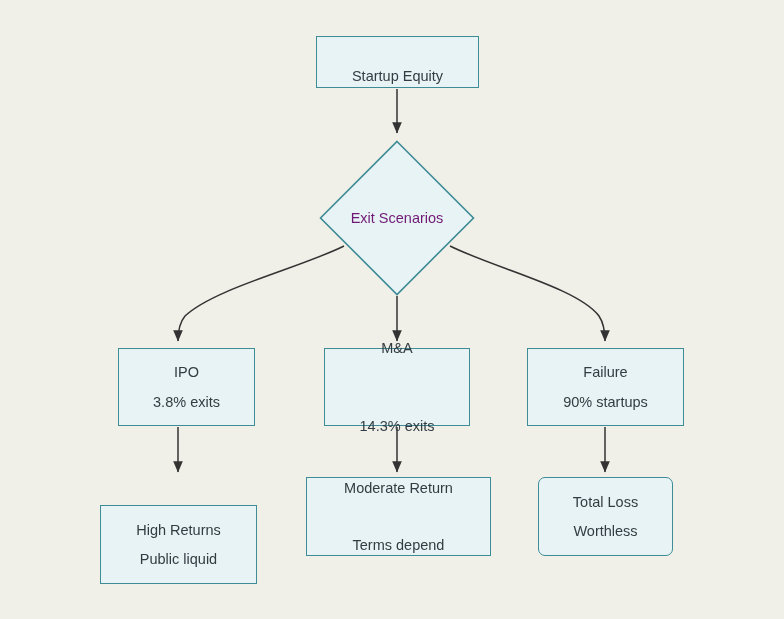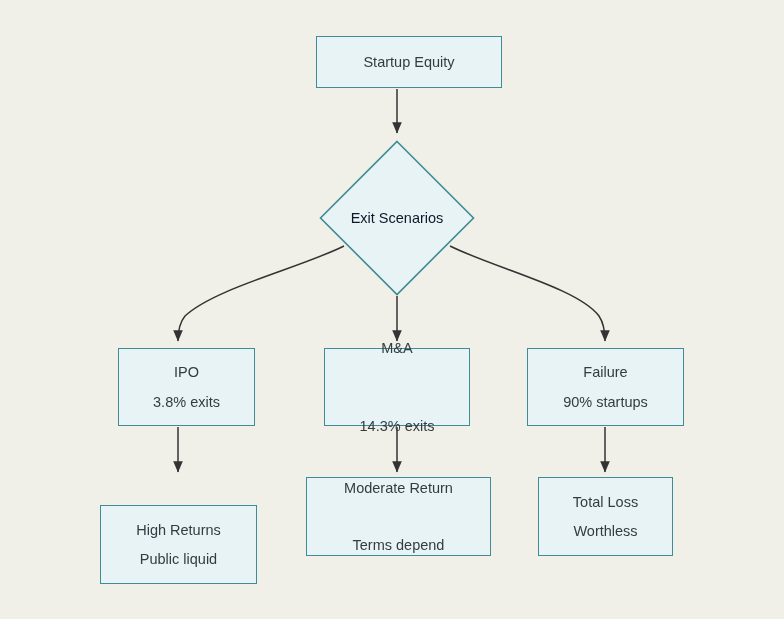--- a/index.html
+++ b/index.html
@@ -58,21 +58,21 @@
   }
   .node-diamond .diamond-label {
     position: absolute;
     left: 0;
     top: 0;
     width: 156px;
     height: 156px;
     display: flex;
     align-items: center;
     justify-content: center;
-    color: #0f172a;
+    color: #701a75;
     font-size: 14.5px;
     text-align: center;
     pointer-events: none;
   }
 </style>
 </head>
 <body>
 
 <div id="flowchart-canvas">
 
@@ -91,21 +91,21 @@
 
     <path d="M450,246 C494,268 578,288 599,316 C603,322 605,332 605,341" fill="none" stroke="#333333" stroke-width="1.5" marker-end="url(#arrowhead)"></path>
 
     <path d="M178,427 L178,472" fill="none" stroke="#333333" stroke-width="1.5" marker-end="url(#arrowhead)"></path>
 
     <path d="M397,427 L397,472" fill="none" stroke="#333333" stroke-width="1.5" marker-end="url(#arrowhead)"></path>
 
     <path d="M605,427 L605,472" fill="none" stroke="#333333" stroke-width="1.5" marker-end="url(#arrowhead)"></path>
   </svg>
 
-  <div class="node" style="left:316px; top:36px; width:186px; height:52px;">
+  <div class="node" style="left:316px; top:36px; width:163px; height:52px;justify-content:flex-end;">
     <span>Startup Equity</span>
   </div>
 
   <div class="node-diamond" style="left:319px; top:140px;">
     <svg class="diamond-shape" viewBox="0 0 156 156" xmlns="http://www.w3.org/2000/svg">
       <polygon points="78,1.5 154.5,78 78,154.5 1.5,78" fill="#e8f3f5" stroke="#3d8c96" stroke-width="1.6"></polygon>
     </svg>
     <div class="diamond-label">Exit Scenarios</div>
   </div>
 
@@ -127,18 +127,18 @@
   <div class="node" style="left:100px; top:477px; width:157px; height:79px;margin-top:28px;">
     <span>High Returns</span>
     <span class="line2">Public liquid</span>
   </div>
 
   <div class="node" style="left:306px; top:477px; width:185px; height:79px;gap:28px;">
     <span>Moderate Return</span>
     <span class="line2">Terms depend</span>
   </div>
 
-  <div class="node" style="left:538px; top:477px; width:135px; height:79px;">
+  <div class="node" style="left:538px; top:477px; width:135px; height:79px;border-radius:7px;">
     <span>Total Loss</span>
     <span class="line2">Worthless</span>
   </div>
 
 </div>
 
 </body></html>

